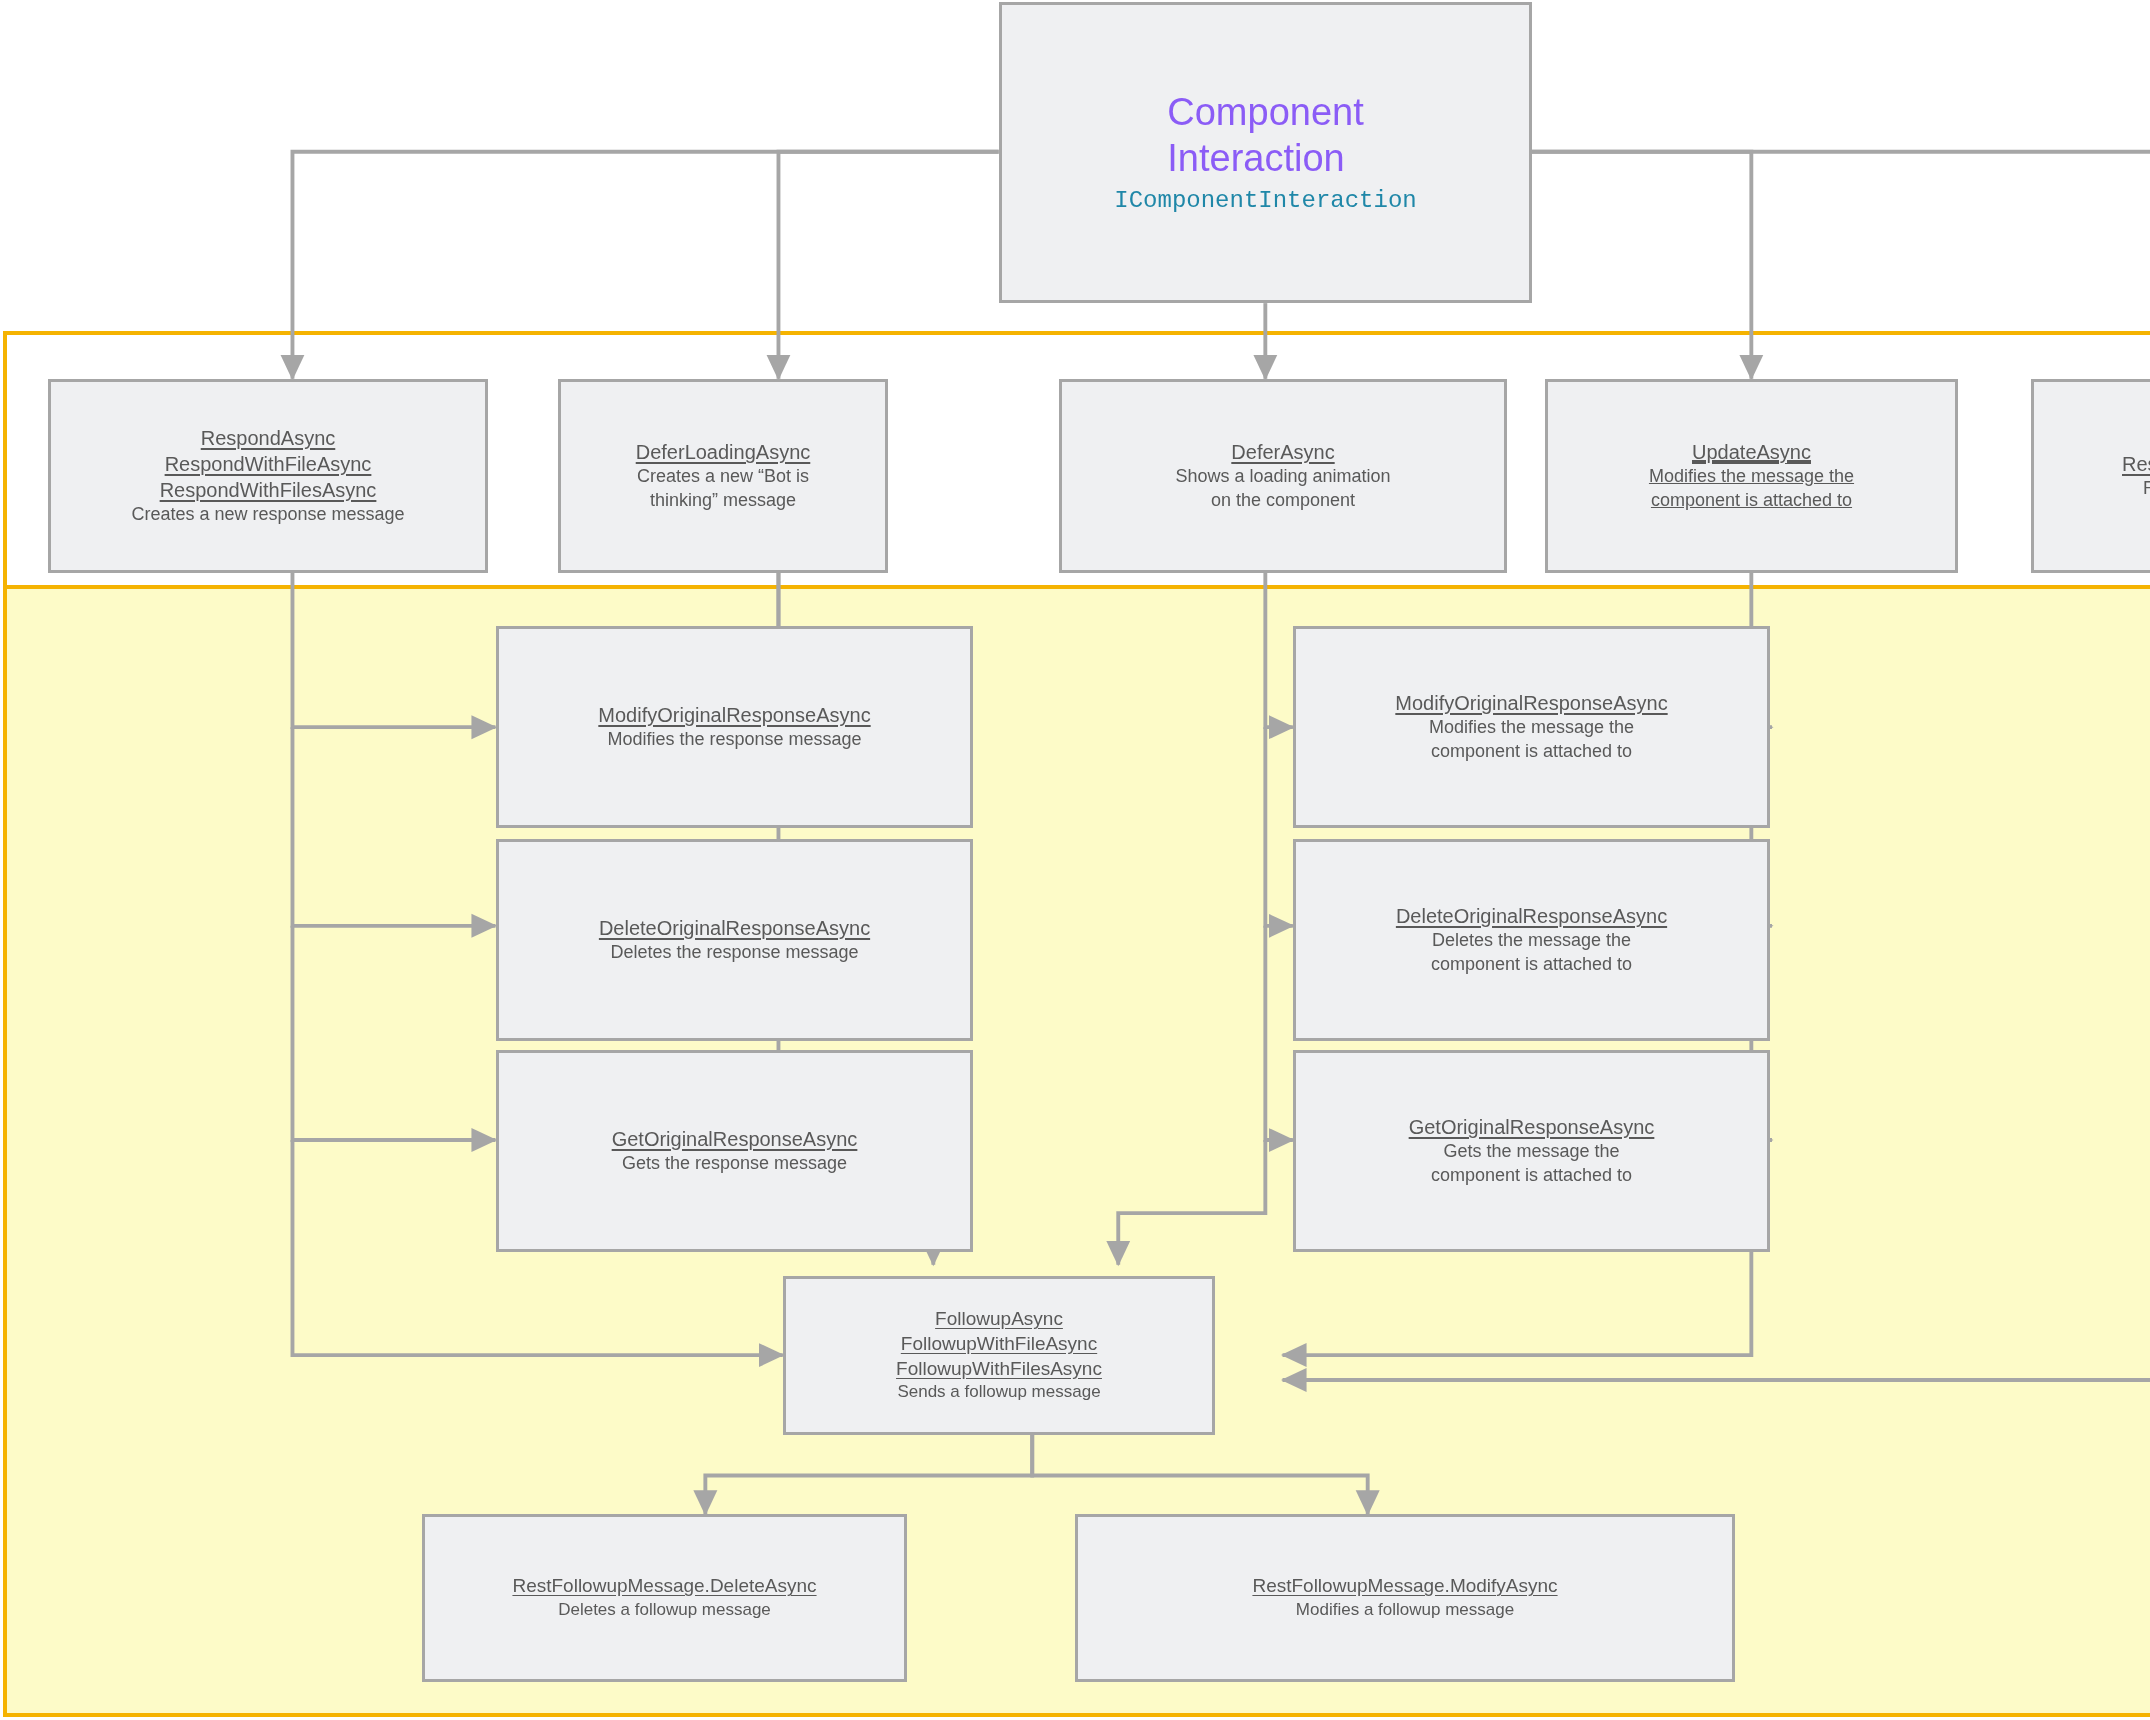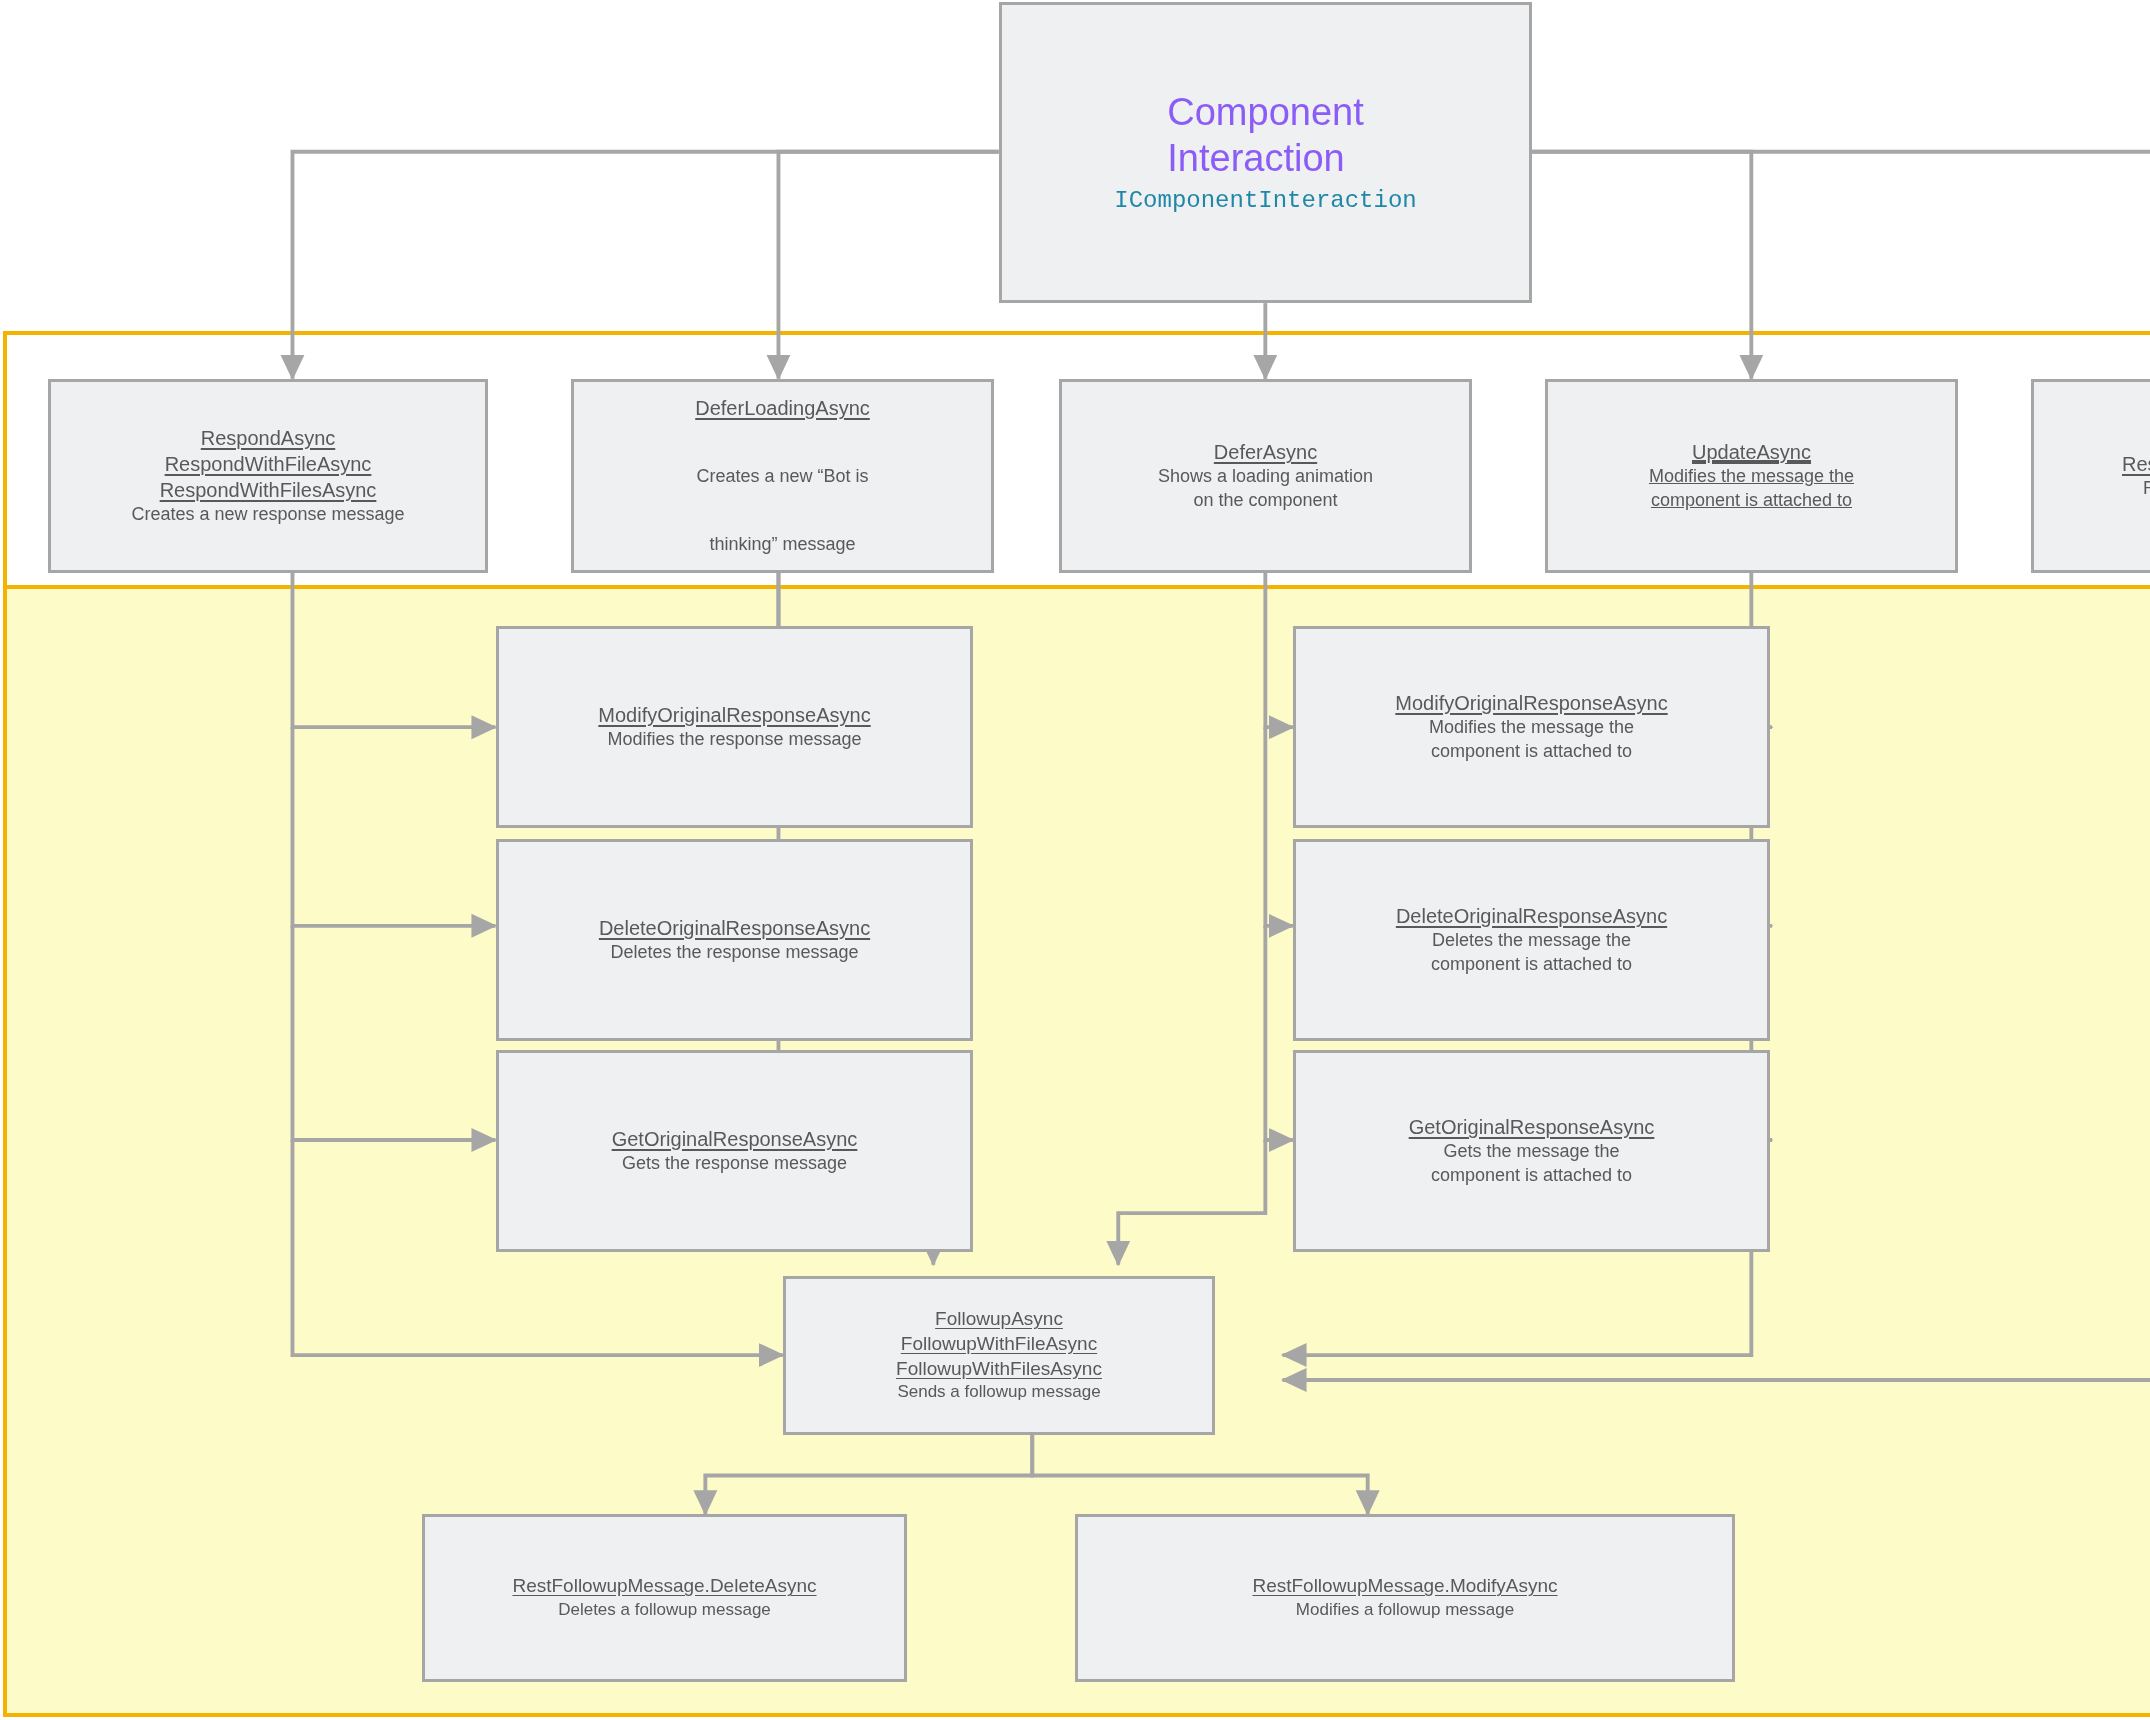--- a/index.html
+++ b/index.html
@@ -90,27 +90,27 @@
     <div id="root-iface">IComponentInteraction</div>
   </div>
 
   <div class="node" style="left:48px;top:379px;width:440px;height:194px;">
     <div class="m f46">RespondAsync</div>
     <div class="m f46">RespondWithFileAsync</div>
     <div class="m f46">RespondWithFilesAsync</div>
     <div class="d f42">Creates a new response message</div>
   </div>
 
-  <div class="node" style="left:571px;top:379px;width:423px;height:194px;gap:44px;">
+  <div class="node" style="left:558px;top:379px;width:330px;height:194px;">
     <div class="m f46">DeferLoadingAsync</div>
     <div class="d f42">Creates a new “Bot is</div>
     <div class="d f42">thinking” message</div>
   </div>
 
-  <div class="node" style="left:1059px;top:379px;width:413px;height:194px;">
+  <div class="node" style="left:1059px;top:379px;width:448px;height:194px;">
     <div class="m f46">DeferAsync</div>
     <div class="d f42">Shows a loading animation</div>
     <div class="d f42">on the component</div>
   </div>
 
   <div class="node" style="left:1545px;top:379px;width:413px;height:194px;text-decoration:underline;">
     <div class="m f46">UpdateAsync</div>
     <div class="d f42">Modifies the message the</div>
     <div class="d f42">component is attached to</div>
   </div>

